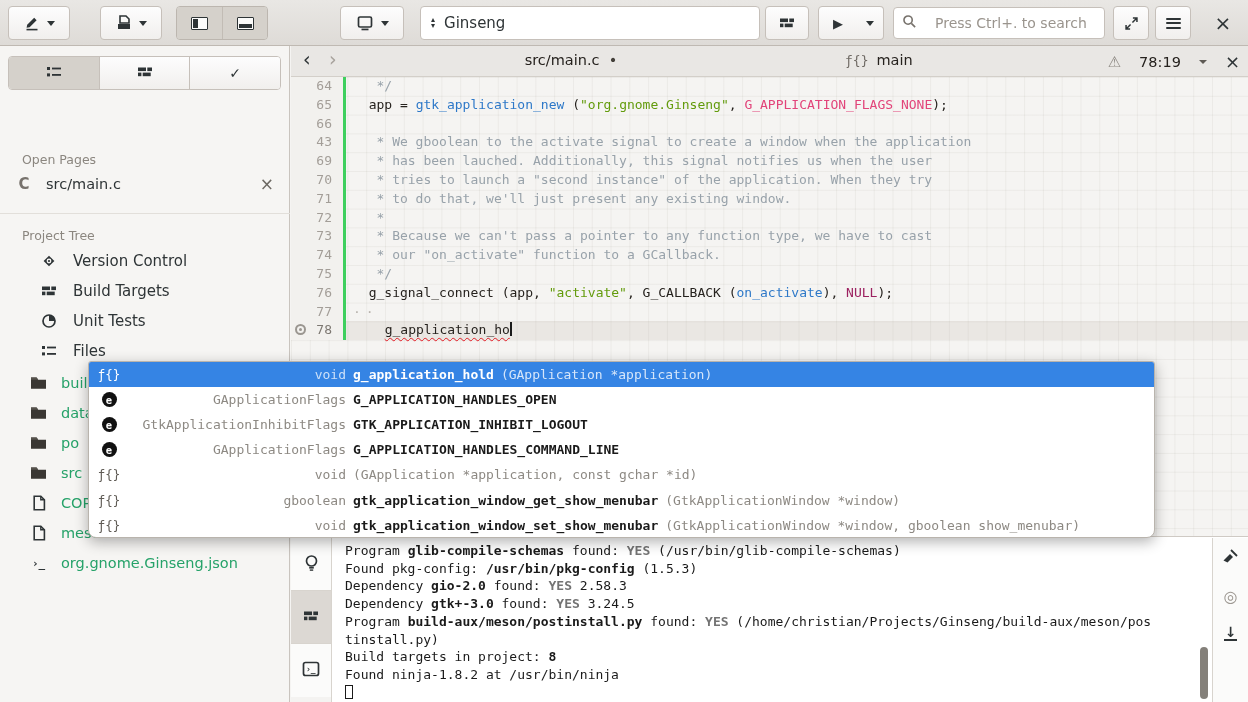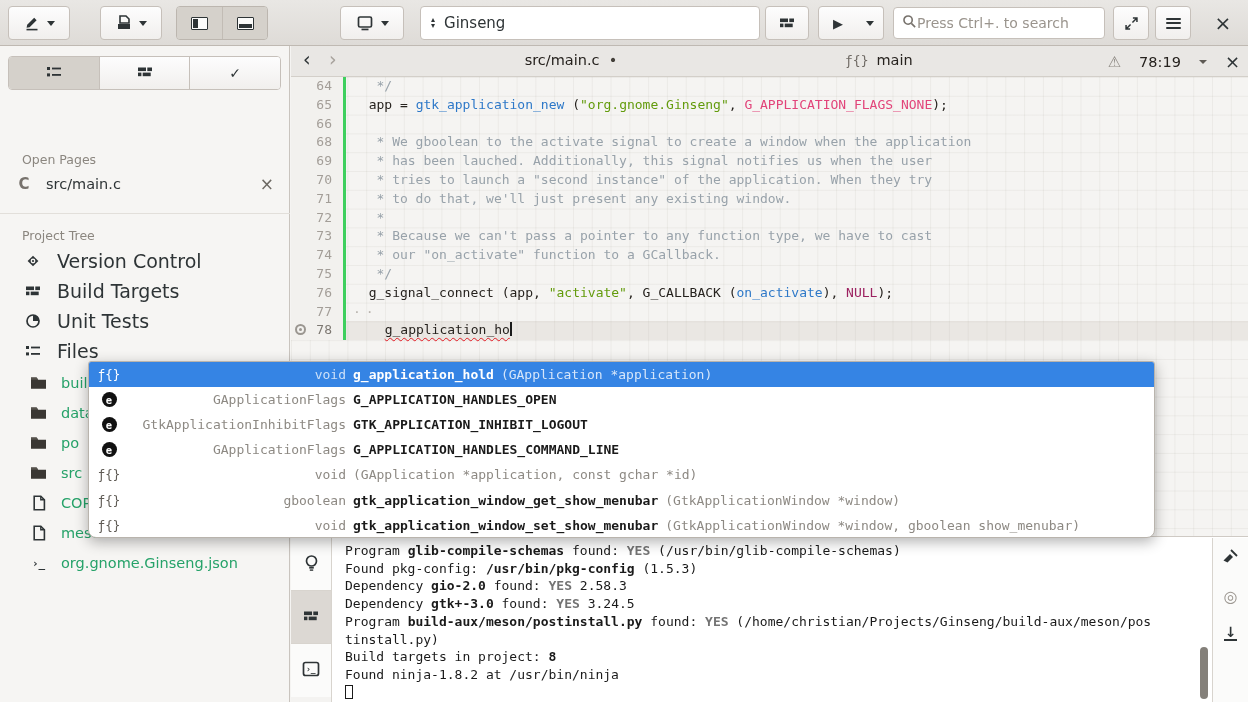--- a/index.html
+++ b/index.html
@@ -18,21 +18,21 @@
   .toggle { width:45px; height:100%; background:#d5d1cb; display:flex; align-items:center; justify-content:center; }
   .toggle + .toggle { border-left:1px solid #c2bcb5; }
   .panel-ico { width:17px; height:13px; border:1.5px solid #2e3436; border-radius:1px; position:relative; background:#fbfbfa; }
   .panel-ico.left::after { content:""; position:absolute; left:1px; top:1px; bottom:1px; width:5px; background:#2e3436; }
   .panel-ico.bottom::after { content:""; position:absolute; left:1px; right:1px; bottom:1px; height:4px; background:#2e3436; }
   .omnibar { position:absolute; left:420px; top:6px; width:340px; height:34px; background:#fff;
     border:1px solid #c6c0ba; border-radius:4px; display:flex; align-items:center; padding:0 10px; gap:9px; }
   .sort-arrows { display:flex; flex-direction:column; line-height:6px; font-size:8px; color:#2e3436; }
   .omni-text { font-size:15px; color:#2e3436; }
   .search-entry { position:absolute; left:893px; top:7px; width:212px; height:32px; background:#fff;
-    border:1px solid #c6c0ba; border-radius:4px; display:flex; align-items:center; padding:0 8px; gap:0; }
+    border:1px solid #c6c0ba; border-radius:4px; display:flex; align-items:center; padding:0 8px; gap:18px; }
   .search-entry input { border:none; outline:none; flex:1; font-size:14px; color:#2e3436; background:transparent; font-family:inherit; }
   .search-entry input::placeholder { color:#9a948d; }
   .burger { width:15px; height:11px; display:flex; flex-direction:column; justify-content:space-between; }
   .burger i { display:block; height:2px; background:#2e3436; border-radius:1px; }
   .flat-close { position:absolute; left:1205px; top:6px; width:36px; height:34px; display:flex; align-items:center;
     justify-content:center; font-size:20px; color:#2e3436; }
 
   
   .sidebar { position:absolute; left:0; top:46px; width:290px; height:656px; background:#f6f5f3; border-right:1px solid #c9c4be; }
   .side-tabs { position:absolute; left:8px; top:10px; width:273px; height:34px; display:flex;
@@ -40,21 +40,21 @@
   .side-tab { flex:1; display:flex; align-items:center; justify-content:center; background:linear-gradient(#fdfdfd,#f1efed); }
   .side-tab + .side-tab { border-left:1px solid #c6c0ba; }
   .side-tab.active { background:#d5d1cb; }
   .section-label { position:absolute; left:22px; font-size:12.5px; color:#8b867f; }
   .open-row { position:absolute; left:0; top:122px; width:290px; height:32px; display:flex; align-items:center; padding:0 16px; gap:14px; }
   .lang-badge { color:#77726c; font-size:15px; font-weight:bold; width:16px; text-align:center; }
   .open-name { flex:1; font-size:14.5px; color:#2e3436; }
   .row-close { color:#6e6a64; font-size:17px; }
   .side-sep { position:absolute; left:0; top:167px; width:290px; height:1px; background:#e2dfda; }
   .tree { position:absolute; left:0; top:200px; width:290px; }
-  .tree-row { height:30px; display:flex; align-items:center; padding-left:24px; gap:16px; font-size:19px; color:#2e3436; }
+  .tree-row { height:30px; display:flex; align-items:center; padding-left:24px; gap:16px; font-size:15px; color:#2e3436;margin-left:16px; }
   .tree-row .ticon { width:17px; display:flex; justify-content:center; }
   .files-block { position:absolute; left:0; top:322px; width:290px; }
   .file-row { height:30px; display:flex; align-items:center; padding-left:30px; gap:14px; font-size:14.5px; }
   .file-row .label { color:#26a269; }
   .term-glyph { font-family:"DejaVu Sans Mono",monospace; font-weight:bold; font-size:11px; color:#2e3436; }
 
   
   .editor { position:absolute; left:291px; top:46px; width:957px; height:656px; }
   .editor-topbar { position:absolute; left:0; top:0; width:957px; height:31px; background:#e9e7e4; border-bottom:1px solid #d3cfc9; }
   .nav-chev { position:absolute; top:2px; font-size:19px; color:#2e3436; }
@@ -358,21 +358,21 @@
         <span class="warn">⚠</span>
         <span class="pos-label">78:19</span>
         <span class="mini-caret"></span>
         <span class="etb-close">×</span>
       </span>
     </div>
     <div class="code-surface" id="code">
         <div class="code-line"><div class="gutter">64</div><div class="gbar"></div><div class="ctext"><span class="tok-c">   */</span></div></div>
         <div class="code-line"><div class="gutter">65</div><div class="gbar"></div><div class="ctext"><span class="tok-p">  app = </span><span class="tok-f">gtk_application_new</span><span class="tok-p"> (</span><span class="tok-s">"org.gnome.Ginseng"</span><span class="tok-p">, </span><span class="tok-k">G_APPLICATION_FLAGS_NONE</span><span class="tok-p">);</span></div></div>
         <div class="code-line"><div class="gutter">66</div><div class="gbar"></div><div class="ctext"></div></div>
-        <div class="code-line"><div class="gutter">68</div><div class="gbar"></div><div class="ctext"><span class="tok-c">   * We gboolean to the activate signal to create a window when the application</span></div></div>
+        <div class="code-line"><div class="gutter">43</div><div class="gbar"></div><div class="ctext"><span class="tok-c">   * We gboolean to the activate signal to create a window when the application</span></div></div>
         <div class="code-line"><div class="gutter">69</div><div class="gbar"></div><div class="ctext"><span class="tok-c">   * has been lauched. Additionally, this signal notifies us when the user</span></div></div>
         <div class="code-line"><div class="gutter">70</div><div class="gbar"></div><div class="ctext"><span class="tok-c">   * tries to launch a "second instance" of the application. When they try</span></div></div>
         <div class="code-line"><div class="gutter">71</div><div class="gbar"></div><div class="ctext"><span class="tok-c">   * to do that, we'll just present any existing window.</span></div></div>
         <div class="code-line"><div class="gutter">72</div><div class="gbar"></div><div class="ctext"><span class="tok-c">   *</span></div></div>
         <div class="code-line"><div class="gutter">73</div><div class="gbar"></div><div class="ctext"><span class="tok-c">   * Because we can't pass a pointer to any function type, we have to cast</span></div></div>
         <div class="code-line"><div class="gutter">74</div><div class="gbar"></div><div class="ctext"><span class="tok-c">   * our "on_activate" function to a GCallback.</span></div></div>
         <div class="code-line"><div class="gutter">75</div><div class="gbar"></div><div class="ctext"><span class="tok-c">   */</span></div></div>
         <div class="code-line"><div class="gutter">76</div><div class="gbar"></div><div class="ctext"><span class="tok-p">  g_signal_connect (app, </span><span class="tok-s">"activate"</span><span class="tok-p">, G_CALLBACK (</span><span class="tok-f">on_activate</span><span class="tok-p">), </span><span class="tok-n">NULL</span><span class="tok-p">);</span></div></div>
         <div class="code-line"><div class="gutter">77</div><div class="gbar"></div><div class="ctext"><span class="tok-w">··</span></div></div>
         <div class="code-line current"><div class="gutter">78</div><div class="gbar"></div><span class="gdot"></span><div class="ctext"><span class="tok-p">  </span><span class="tok-e">g_application_ho</span><span class="caret-bar"></span></div></div>

